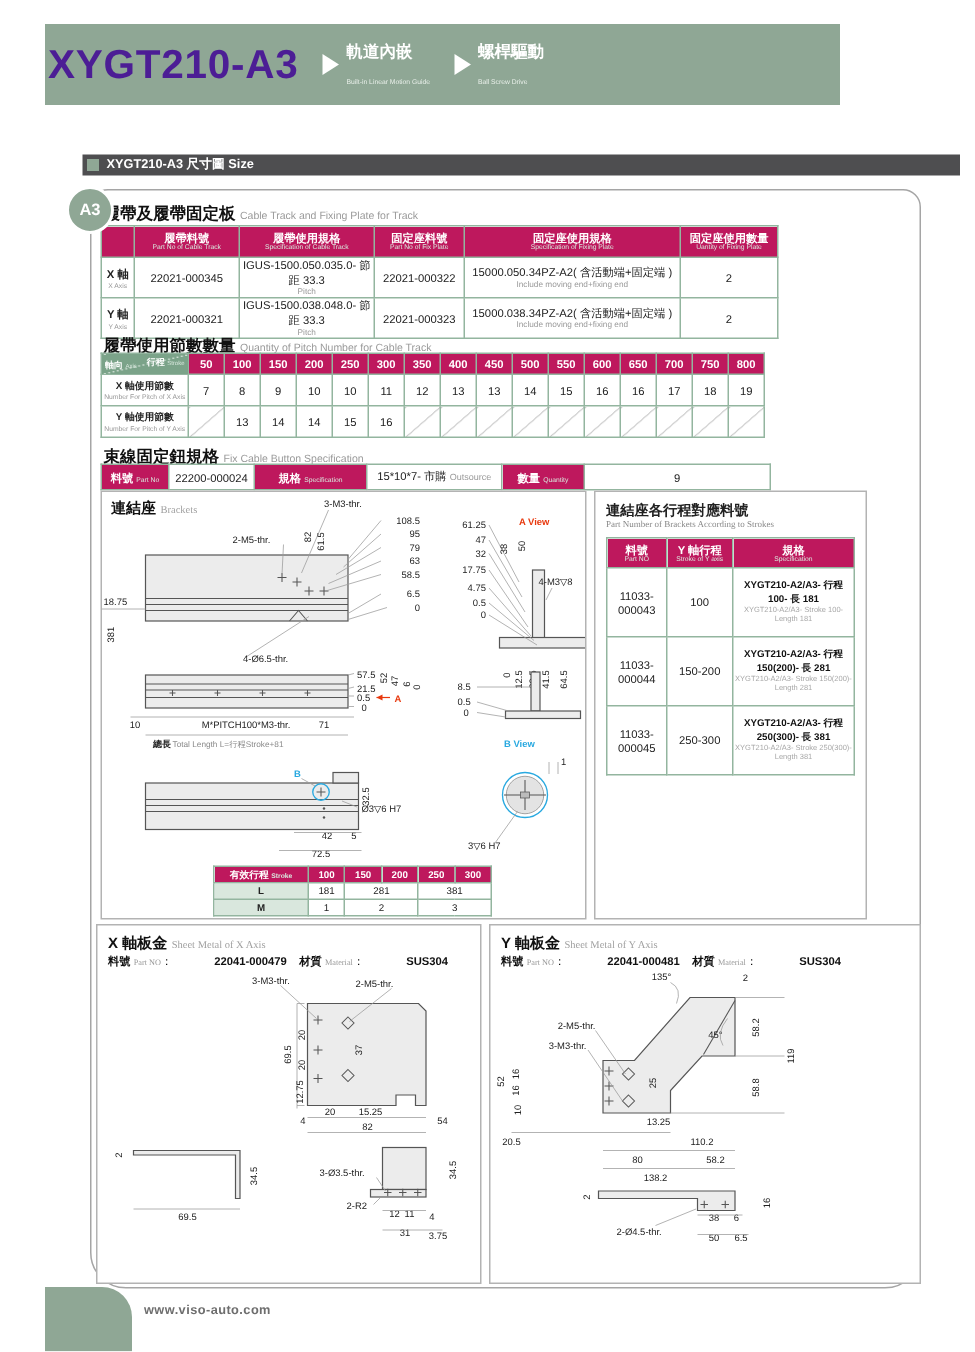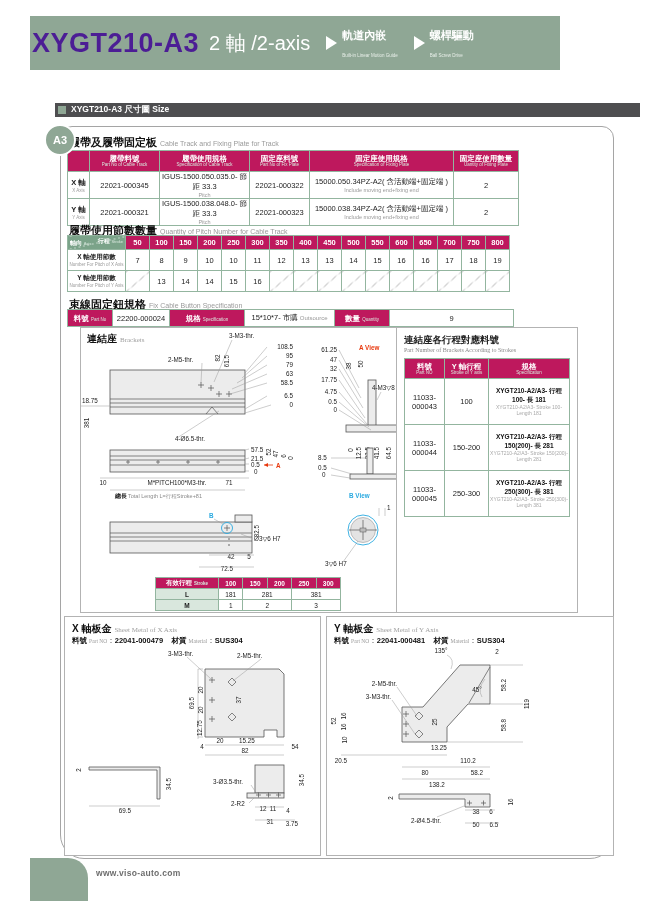--- a/index.html
+++ b/index.html
@@ -46,21 +46,21 @@
   .corner .tr .en{font-size:4px;color:#D9E8DE;font-weight:normal;}
   .corner .bl{position:absolute;bottom:1px;left:2px;color:#fff;font-size:6px;font-weight:bold;}
   .corner .bl .en{font-size:4px;color:#D9E8DE;font-weight:normal;}
 
   .panel{border:1px solid #B3B3B3;background:#fff;}
   .panel-title{font-size:10px;font-weight:bold;color:#111;}
   .panel-title .en{font-weight:normal;font-size:7px;color:#a0a0a0;font-family:"Liberation Serif","DejaVu Serif",serif;margin-left:3px;}
   .partline{font-size:7.5px;color:#111;}
   .partline .lab{font-weight:bold;}
   .partline .en{font-size:5.5px;color:#9a9a9a;font-family:"Liberation Serif","DejaVu Serif",serif;}
-  .partline .val{font-weight:bold;}
+  .partline .val{font-weight:bold;margin-left:28px;}
 
   
   .ptable td{font-size:7px;text-align:center;vertical-align:middle;}
   .spec-cn{font-size:6.5px;font-weight:bold;color:#111;line-height:1.25;display:block;}
   .spec-en{font-size:5px;color:#a8a8a8;line-height:1.2;display:block;}
 
   svg{position:absolute;left:0;top:0;}
   svg text{font-family:"Liberation Sans","DejaVu Sans",sans-serif;font-size:6.3px;fill:#222;}
   text.e{text-anchor:end;} text.m{text-anchor:middle;}
   text.red{fill:#E8380D;font-weight:bold;} text.cy{fill:#29A9E0;font-weight:bold;}
@@ -72,21 +72,20 @@
   #footer-tab{left:30px;top:858px;width:58px;height:43px;background:#8FA795;border-radius:0 20px 0 0;}
   #footer-url{left:96px;top:868px;font-size:8.5px;color:#6e6e6e;font-weight:bold;letter-spacing:0.3px;}
 </style>
 </head>
 <body>
 
 <div id="page">
 
   <div class="abs" id="band">
     <span class="model">XYGT210-A3</span>
-    <span class="axis">2 軸 /2-axis</span>
     <div class="feat">
       <span class="tri"></span>
       <span>
         <span class="cn">軌道內嵌</span><br>
         <span class="en">Built-in Linear Motion Guide</span>
       </span>
     </div>
     <div class="feat">
       <span class="tri"></span>
       <span>
@@ -286,21 +285,21 @@
             </td>
         <td class="cell"><span>15*10*7- 市購</span> <span style="color:#999;font-size:6px">Outsource</span></td>
         <td class="ghead">
               <span class="cn"><span>數量</span> <span class="en" style="display:inline">Quantity</span></span>
             </td>
         <td class="cell">9</td>
       </tr>
     </tbody>
       </table>
 
-    <div class="abs panel" style="left:19px;top:200px;width:322px;height:284px;">
+    <div class="abs panel" style="left:6px;top:200px;width:322px;height:284px;">
       <div class="abs panel-title" style="left:6px;top:4px;">
         <span>連結座</span><span class="en">Brackets</span>
       </div>
       <svg width="322" height="284" viewBox="0 0 322 284">
 
         <rect class="shape" x="29" y="42" width="135" height="44"></rect>
         <line class="hl" x1="29" y1="71" x2="164" y2="71"></line>
           <line class="hl" x1="29" y1="75" x2="164" y2="75"></line>
           <line class="hl" x1="29" y1="79" x2="164" y2="79"></line>
         <path class="hl" d="M125,86 L131,79 L137,86"></path>

